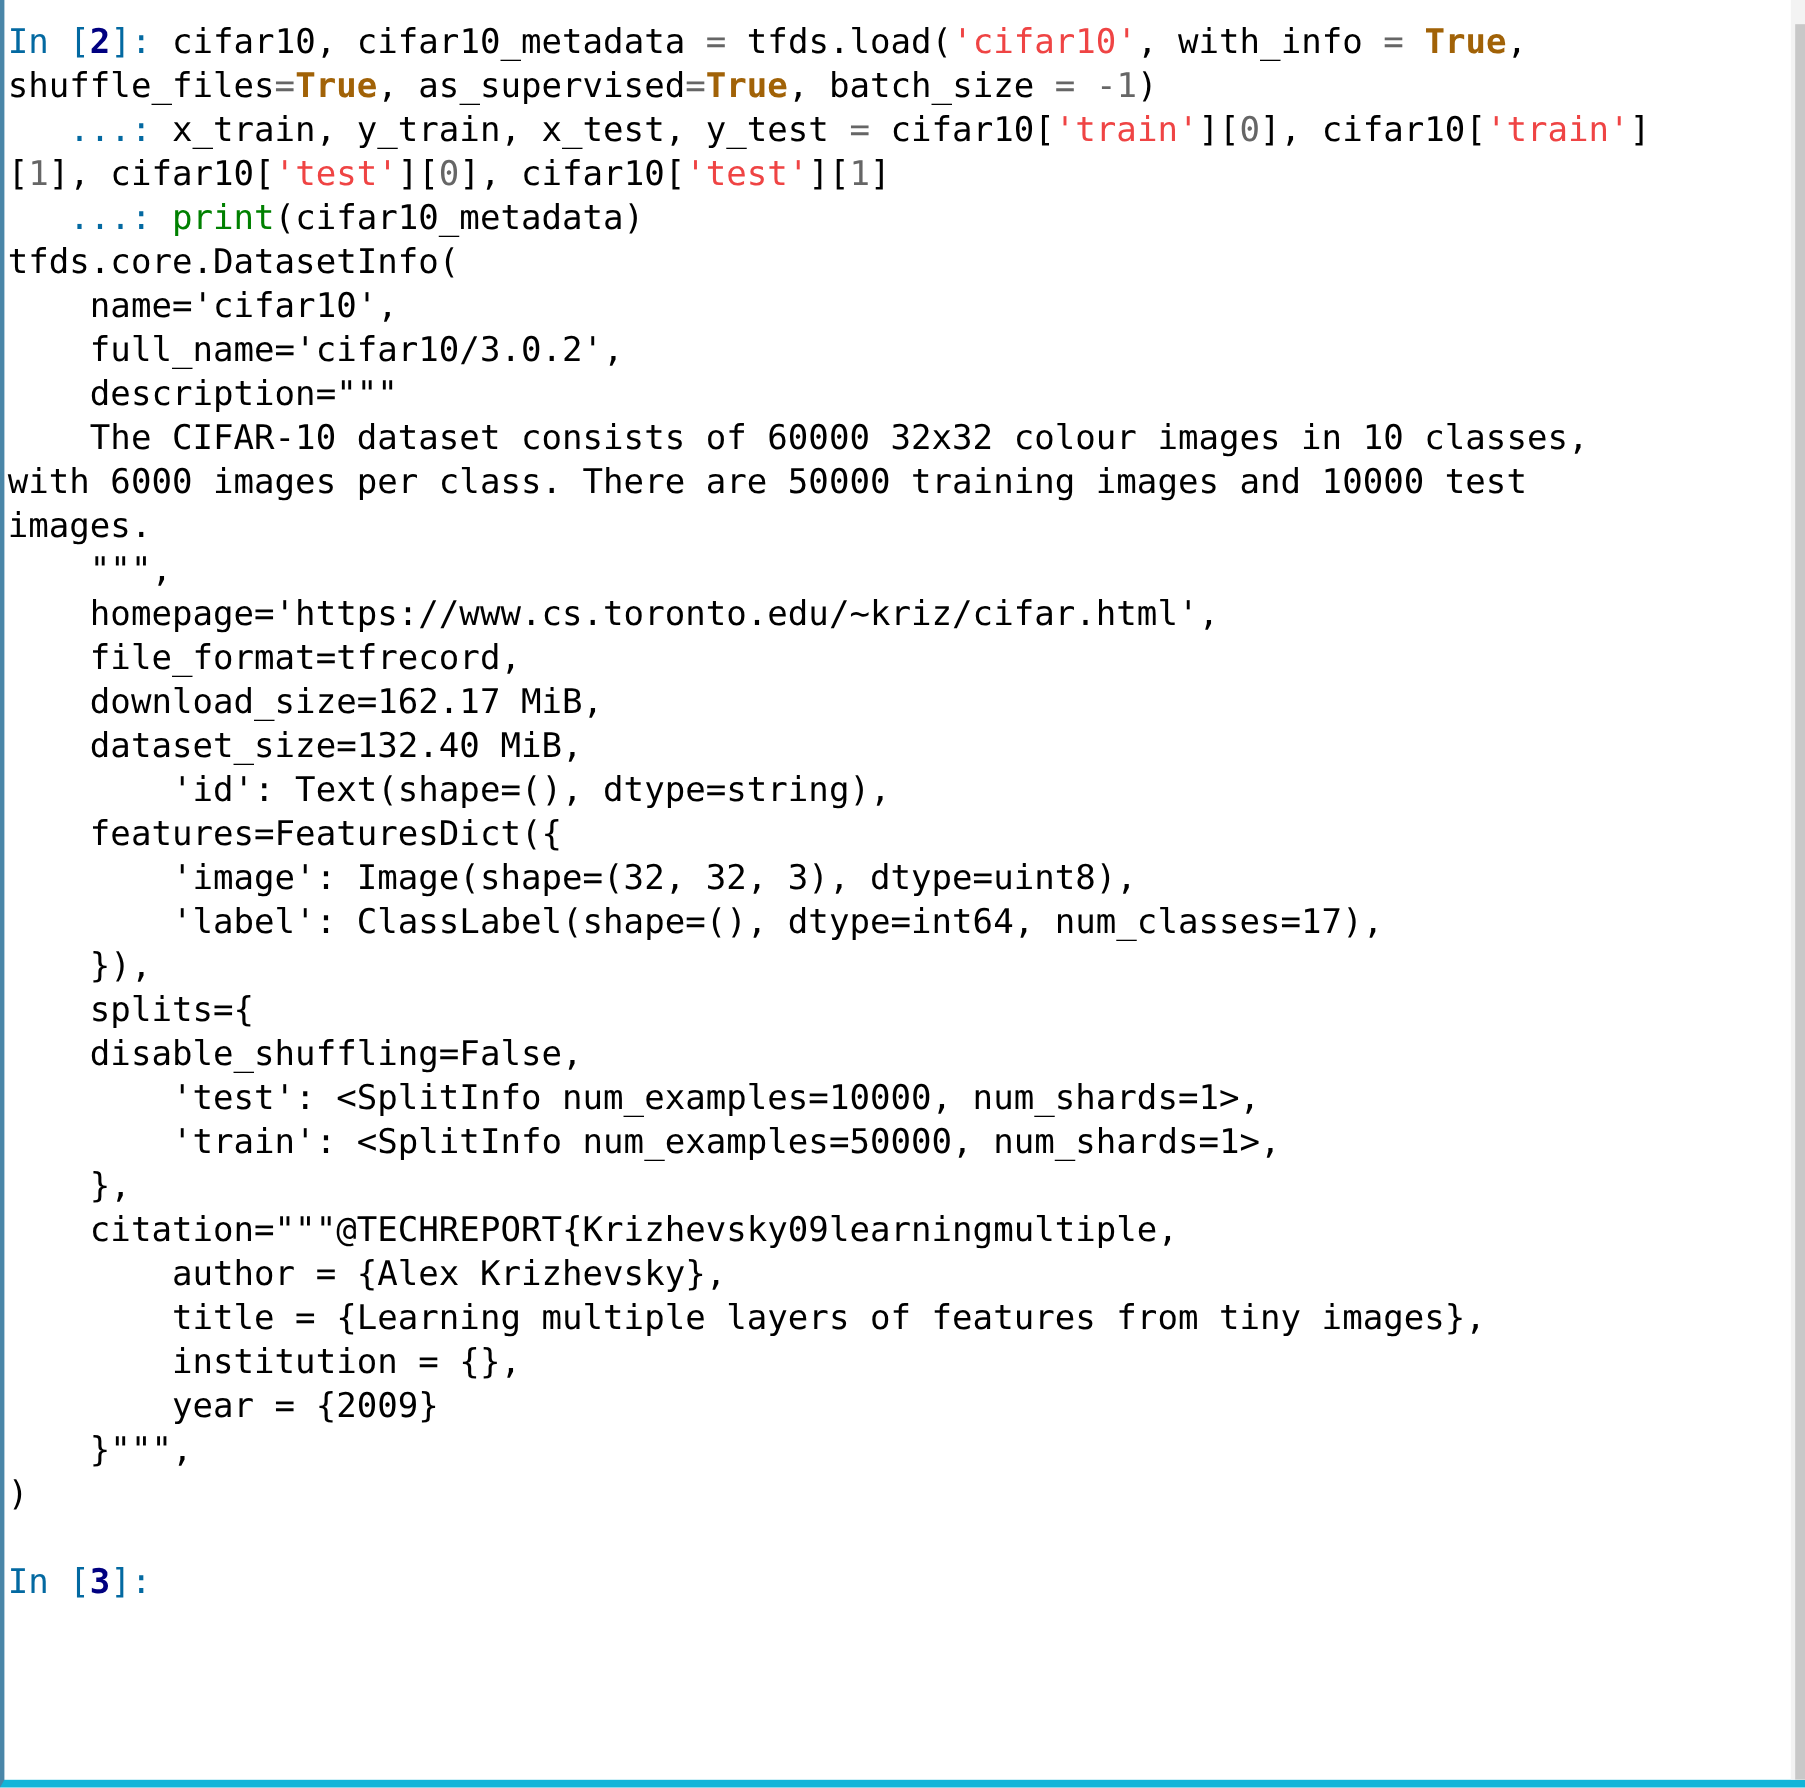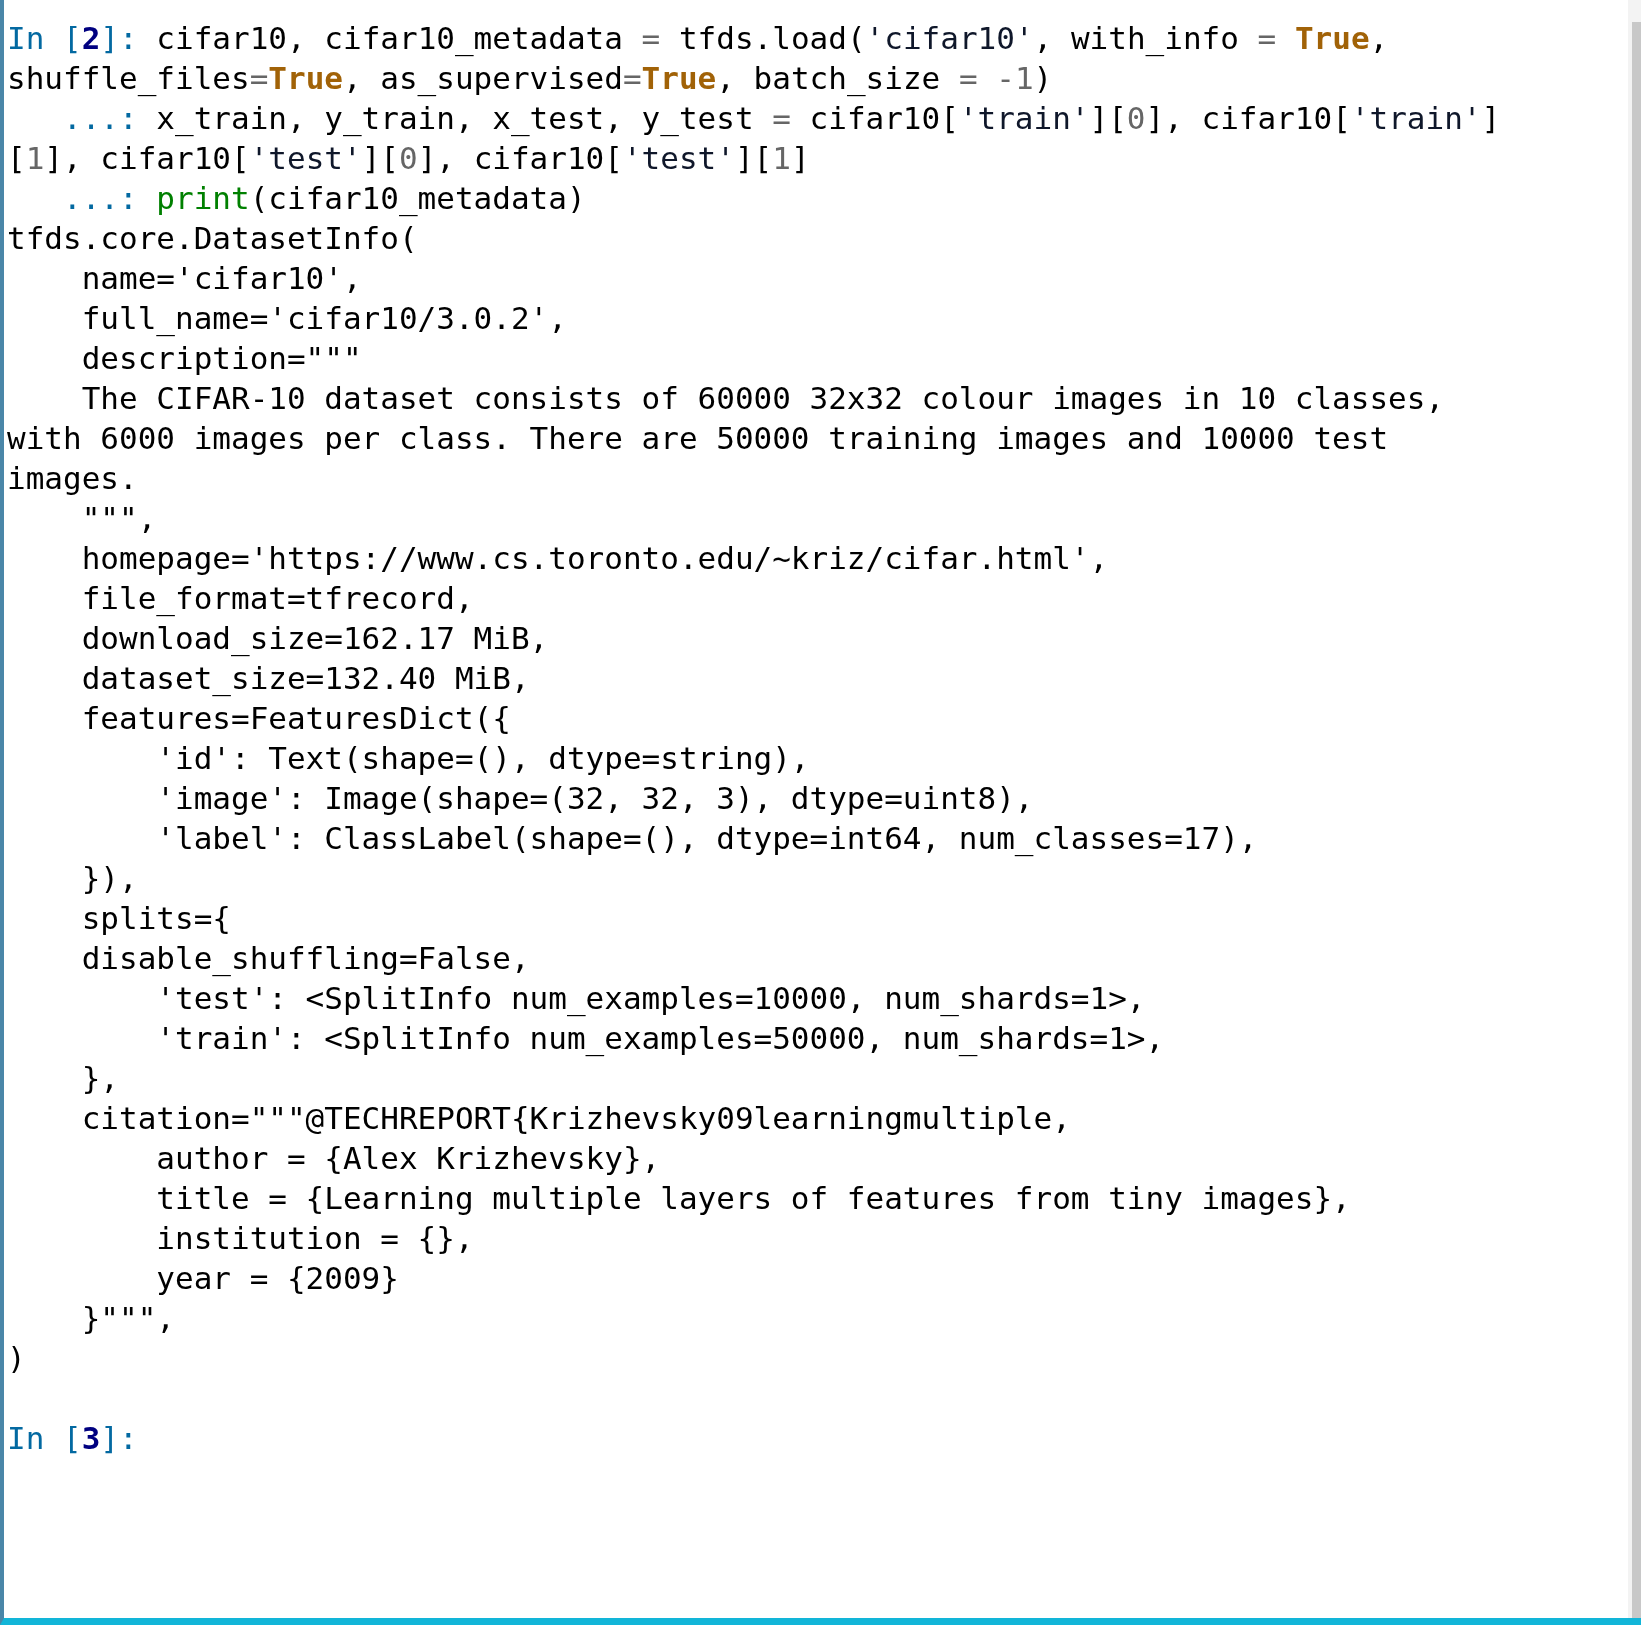--- a/index.html
+++ b/index.html
@@ -64,21 +64,21 @@
     height: 40px;
     white-space: pre;
     color: #000000;
     letter-spacing: 0px;
   }
   .line.blank { color: transparent; }
 
   
   .tok-prompt   { color: #0369a1; }
   .tok-promptnum{ color: #000080; font-weight: bold; }
-  .tok-str      { color: #0f172a; }
+  .tok-str      { color: #ef4444; }
   .tok-kw       { color: #a16207; font-weight: bold; }
   .tok-builtin  { color: #008000; }
   .tok-op       { color: #666666; }
   .tok-num      { color: #666666; }
   .tok-plain    { color: #000000; }
 </style>
 </head>
 <body>
 
 <div id="console">
@@ -94,22 +94,22 @@
       <div class="line"><span class="tok-plain">    full_name='cifar10/3.0.2',</span></div>
       <div class="line"><span class="tok-plain">    description="""</span></div>
       <div class="line"><span class="tok-plain">    The CIFAR-10 dataset consists of 60000 32x32 colour images in 10 classes,</span></div>
       <div class="line"><span class="tok-plain">with 6000 images per class. There are 50000 training images and 10000 test</span></div>
       <div class="line"><span class="tok-plain">images.</span></div>
       <div class="line"><span class="tok-plain">    """,</span></div>
       <div class="line"><span class="tok-plain">    homepage='https://www.cs.toronto.edu/~kriz/cifar.html',</span></div>
       <div class="line"><span class="tok-plain">    file_format=tfrecord,</span></div>
       <div class="line"><span class="tok-plain">    download_size=162.17 MiB,</span></div>
       <div class="line"><span class="tok-plain">    dataset_size=132.40 MiB,</span></div>
+      <div class="line"><span class="tok-plain">        'id': Text(shape=(), dtype=string),</span></div>
       <div class="line"><span class="tok-plain">    features=FeaturesDict({</span></div>
-      <div class="line"><span class="tok-plain">        'id': Text(shape=(), dtype=string),</span></div>
       <div class="line"><span class="tok-plain">        'image': Image(shape=(32, 32, 3), dtype=uint8),</span></div>
       <div class="line"><span class="tok-plain">        'label': ClassLabel(shape=(), dtype=int64, num_classes=17),</span></div>
       <div class="line"><span class="tok-plain">    }),</span></div>
       <div class="line"><span class="tok-plain">    splits={</span></div>
       <div class="line"><span class="tok-plain">    disable_shuffling=False,</span></div>
       <div class="line"><span class="tok-plain">        'test': &lt;SplitInfo num_examples=10000, num_shards=1&gt;,</span></div>
       <div class="line"><span class="tok-plain">        'train': &lt;SplitInfo num_examples=50000, num_shards=1&gt;,</span></div>
       <div class="line"><span class="tok-plain">    },</span></div>
       <div class="line"><span class="tok-plain">    citation="""@TECHREPORT{Krizhevsky09learningmultiple,</span></div>
       <div class="line"><span class="tok-plain">        author = {Alex Krizhevsky},</span></div>

